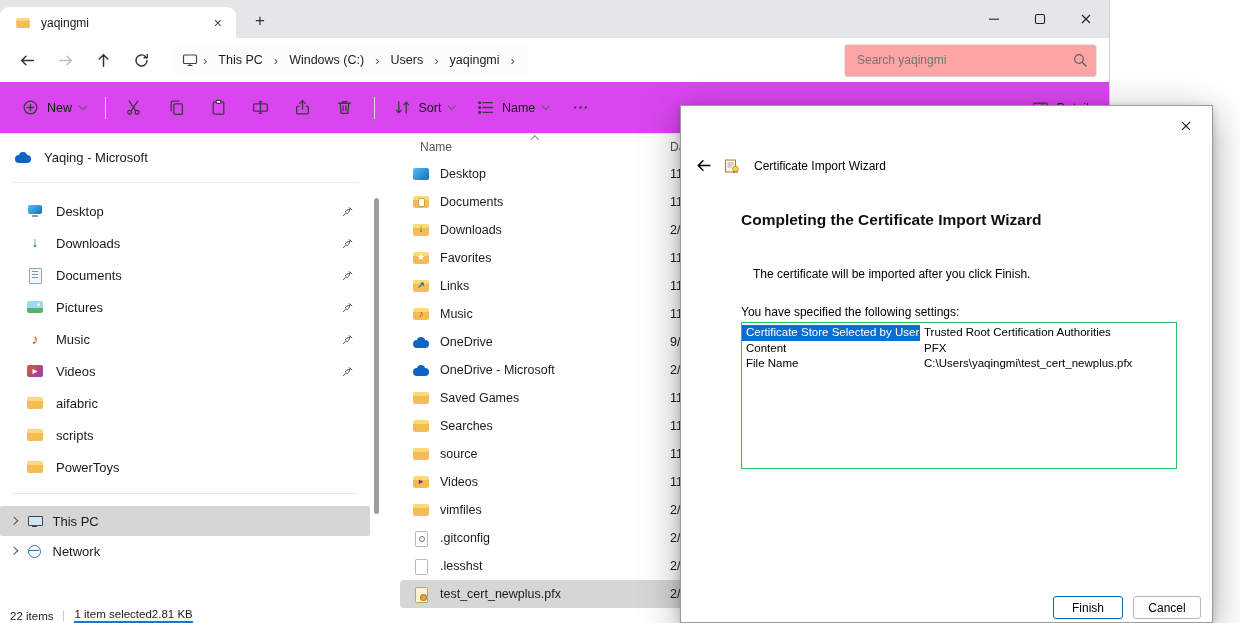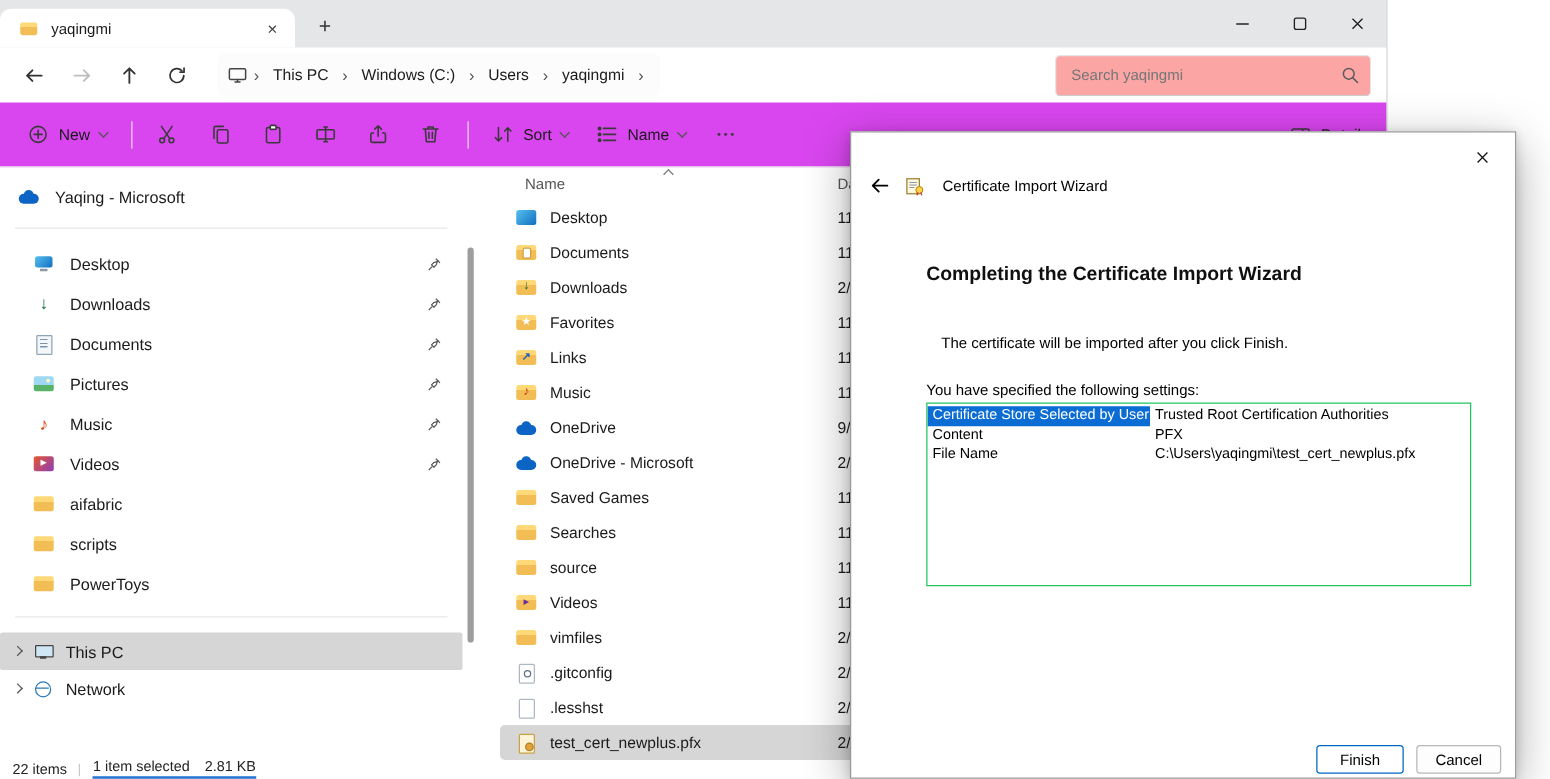--- a/index.html
+++ b/index.html
@@ -49,21 +49,21 @@
 .flhead .hname{position:absolute;left:20px;top:6px}
 .flhead .hdate{position:absolute;left:270px;top:6px}
 .flhead .cv{position:absolute;left:132px;top:0;border-color:#777}
 .frow{height:28px;display:flex;align-items:center;gap:10px;padding-left:12px;position:relative;font-size:12.5px;color:#1b1b1b;border-radius:4px;width:700px}
 .frow.selected{background:#d6d6d6}
 .fname{white-space:nowrap}
 .fdate{position:absolute;left:270px;white-space:nowrap}
 
 .statusbar{height:15px;flex:0 0 15px;display:flex;align-items:center;gap:10px;padding-left:10px;font-size:11.5px;color:#222;background:#fff}
 .sdiv{width:1px;height:10px;background:#c9c9c9}
-.selgroup{display:flex;gap:12px;border-bottom:2px solid #2273cf;padding-bottom:1px}
+.selgroup{display:flex;border-bottom:2px solid #2273cf;padding-bottom:1px}
 
 .ic{width:18px;height:16px;position:relative;display:inline-block;flex:0 0 18px}
 .tab .ic{transform:scale(.85)}
 [class*="ic-folder"]::before{content:"";position:absolute;left:1px;top:2px;width:16px;height:12px;border-radius:2px;background:linear-gradient(180deg,#ffd978 0 35%,#f3bd55 35%)}
 .ic-folder-desktop::before{background:linear-gradient(135deg,#57c0ef,#0f6fc0)}
 .ic-folder-documents::after{content:"";position:absolute;left:7px;top:5px;width:5px;height:7px;background:#fff;border-radius:1px;box-shadow:0 0 0 1px #cba04a}
 .ic-folder-downloads::after{content:"↓";position:absolute;inset:0;text-align:center;line-height:14px;font-size:10px;font-weight:700;color:#156b36}
 .ic-folder-favorites::after{content:"★";position:absolute;inset:0;text-align:center;line-height:15px;font-size:9px;color:#fff}
 .ic-folder-links::after{content:"↗";position:absolute;inset:0;text-align:center;line-height:14px;font-size:9px;font-weight:700;color:#2b62b0}
 .ic-folder-music::after{content:"♪";position:absolute;inset:0;text-align:center;line-height:15px;font-size:10px;font-weight:700;color:#c23e12}
@@ -84,21 +84,21 @@
 .ic-music::after{content:"♪";position:absolute;inset:0;text-align:center;line-height:16px;font-size:14px;font-weight:700;color:#d83b01}
 .ic-videos::before{content:"";position:absolute;left:1px;top:2px;width:16px;height:12px;border-radius:2px;background:linear-gradient(135deg,#e4572e,#8e3db5)}
 .ic-videos::after{content:"▸";position:absolute;inset:0;text-align:center;line-height:15px;font-size:10px;color:#fff}
 .ic-this-pc::before{content:"";position:absolute;left:2px;top:3px;width:13px;height:8px;border:1.5px solid #444;border-radius:1px;background:#cfe7f5}
 .ic-this-pc::after{content:"";position:absolute;left:6px;top:12px;width:5px;height:2px;background:#444}
 .ic-network::before{content:"";position:absolute;left:2px;top:2px;width:11px;height:11px;border:1.4px solid #2a7ab8;border-radius:50%}
 .ic-network::after{content:"";position:absolute;left:2px;top:7px;width:11px;height:1.4px;background:#2a7ab8}
 
 .dialog{position:absolute;left:680px;top:105px;width:533px;height:518px;background:#fff;border:1px solid #9a9a9a;box-shadow:0 10px 36px rgba(0,0,0,.35),0 2px 8px rgba(0,0,0,.18);z-index:100;font-size:12px;color:#000}
 .dlg-close{position:absolute;top:5px;right:5px;width:42px;height:30px;display:flex;align-items:center;justify-content:center}
-.dlg-head{position:absolute;left:14px;top:34px;display:flex;align-items:center;gap:12px}
+.dlg-head{position:absolute;left:14px;top:51px;display:flex;align-items:center;gap:12px}
 .dlg-title{font-size:12px;color:#000;margin-left:2px}
 .dlg-heading{position:absolute;left:60px;top:105px;font-size:15.5px;font-weight:700;color:#101010}
 .dlg-desc{position:absolute;left:72px;top:161px}
 .dlg-caption{position:absolute;left:60px;top:199px}
 .settings-box{position:absolute;left:60px;top:216px;width:436px;height:147px;border:1px solid #22c55e;background:#fff;font-size:11.5px;overflow:hidden;padding-top:2px}
 .srow{display:flex;line-height:15.5px}
 .skey{flex:0 0 178px;padding:0 3px 0 4px;white-space:nowrap;overflow:hidden}
 .sval{padding:0 4px;white-space:nowrap}
 .srow.highlight .skey{background:#0b6cd4;color:#fff}
 .dlg-btn{position:absolute;height:23px;font-size:12px;display:flex;align-items:center;justify-content:center;background:#fdfdfd;border:1px solid #b8b8b8;border-radius:3px;font-family:inherit}

